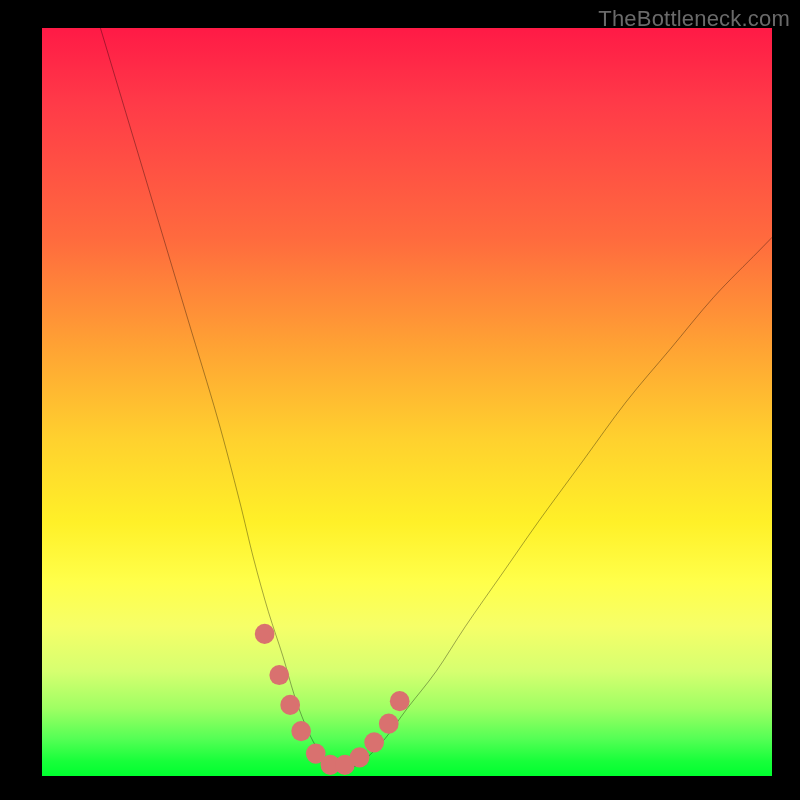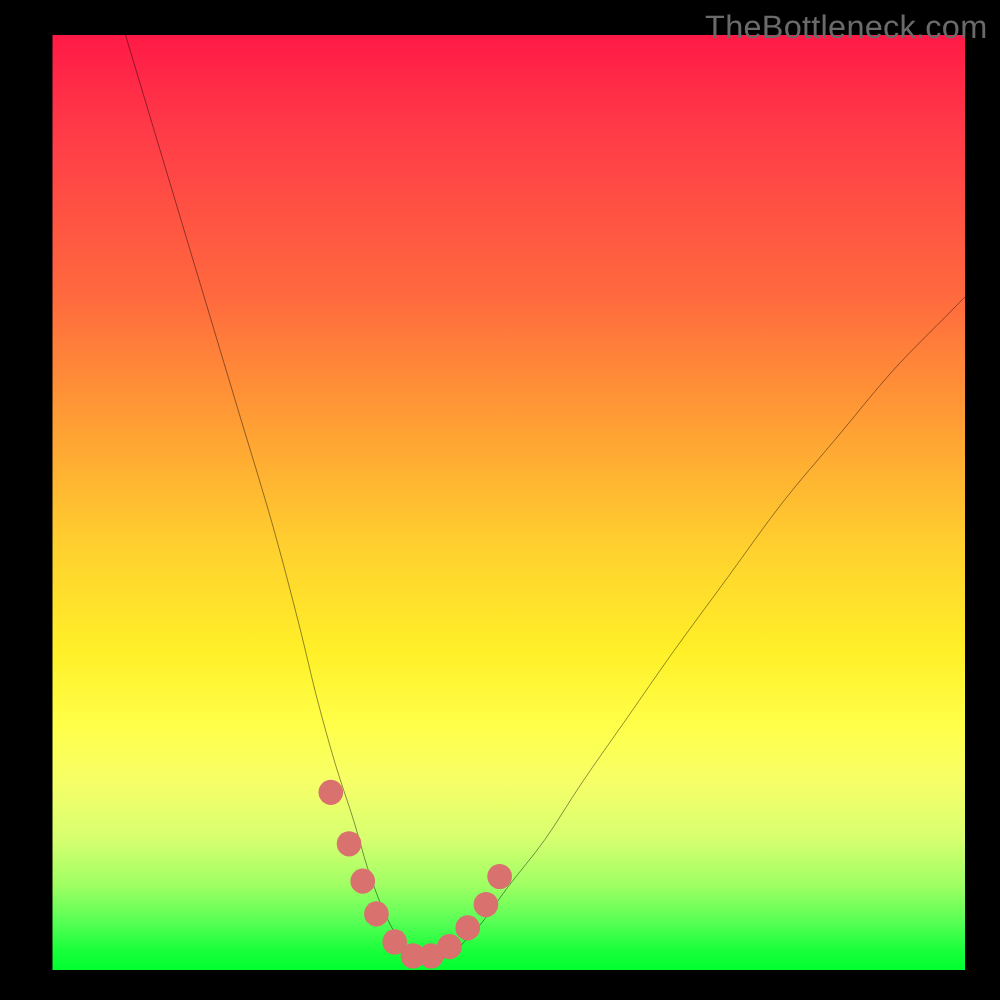--- a/index.html
+++ b/index.html
@@ -45,21 +45,21 @@
     left: 0; top: 0;
     width: 100%;
     height: 100%;
     display: block;
   }
   .watermark {
     position: absolute;
     top: 6px;
     right: 10px;
     color: #6a6a6a;
-    font-size: 26px;
+    font-size: 22px;
     font-weight: 500;
     letter-spacing: 0.2px;
   }
 </style>
 </head>
 <body>
 
 <div class="stage">
 
   <div class="plot-area">

